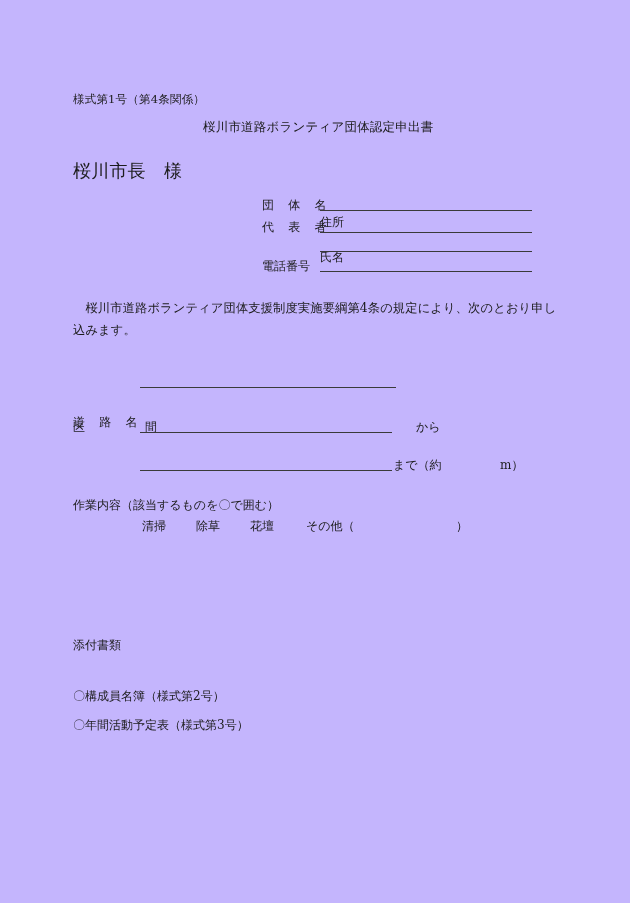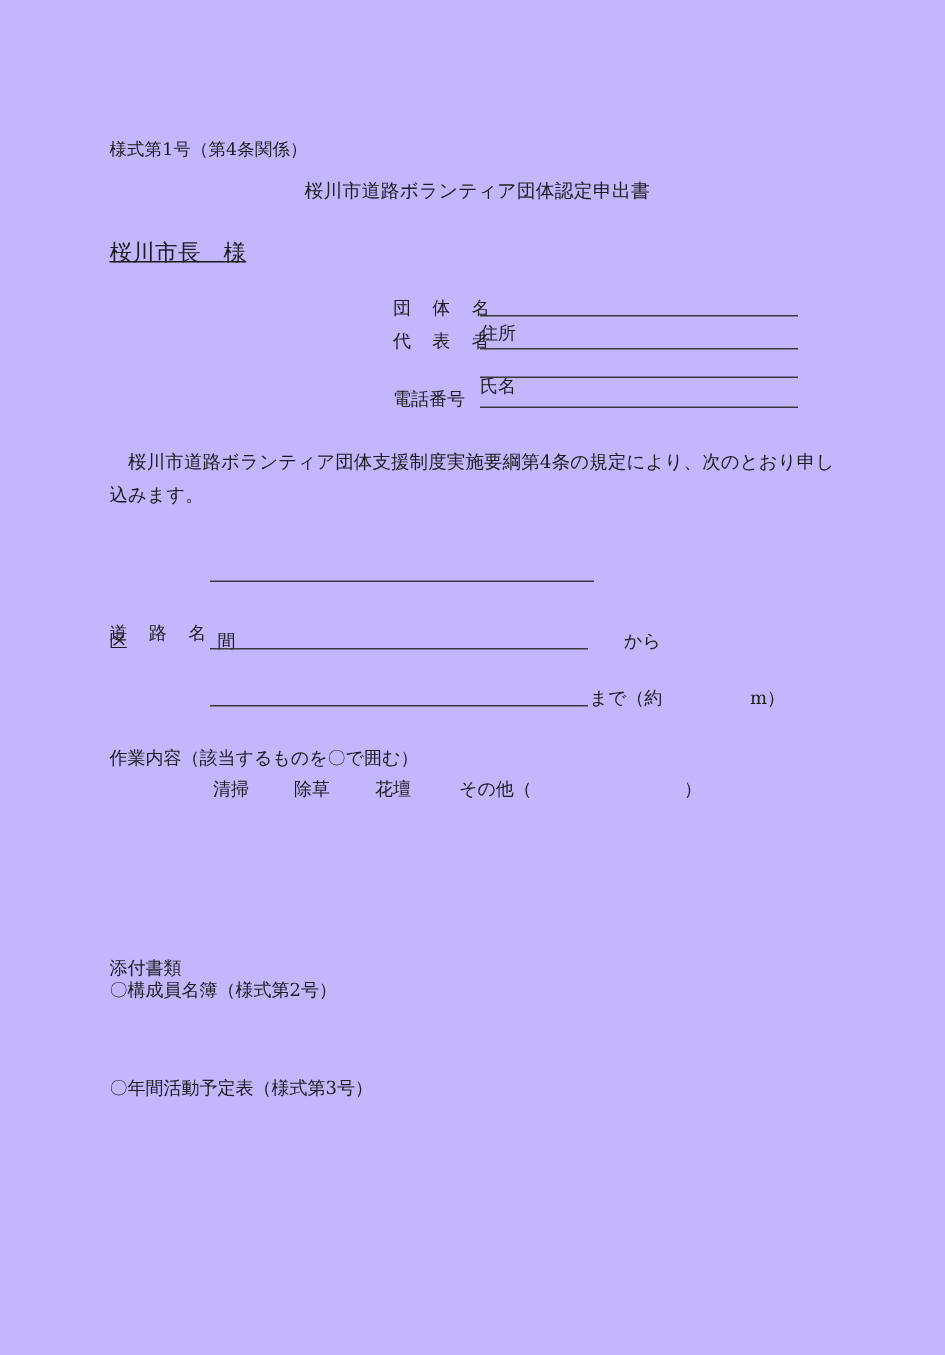--- a/index.html
+++ b/index.html
@@ -18,21 +18,21 @@
   .page {
     position: absolute;
     inset: 0;
     background: #c4b5fd;
   }
   .abs { position: absolute; white-space: nowrap; }
 
   
   .t-form-no   { font-size: 11.5px; letter-spacing: .2px; }
   .t-title     { font-size: 12.5px; letter-spacing: .2px; }
-  .t-addressee { font-size: 15px; letter-spacing: .2px; text-decoration: underline; }
+  .t-addressee { font-size: 18px; letter-spacing: .2px; }
   .t-label     { font-size: 12px; }
   .t-body      { font-size: 12.3px; letter-spacing: .1px; }
   .t-sub       { font-size: 12px; }
 
   
   .spaced { letter-spacing: 5.2px; }
   .spaced-wide { letter-spacing: 12px; }
 
   
   .rule {
@@ -92,16 +92,16 @@
 
   <div class="abs t-label" style="left:73px; top:497px;">作業内容（該当するものを〇で囲む）</div>
 
   <div class="abs t-label" style="left:142px; top:518px;">清掃</div>
   <div class="abs t-label" style="left:196px; top:518px;">除草</div>
   <div class="abs t-label" style="left:250px; top:518px;">花壇</div>
   <div class="abs t-label" style="left:306px; top:518px;">その他（</div>
   <div class="abs t-label" style="left:456px; top:518px;">）</div>
 
   <div class="abs t-sub" style="left:73px; top:637px;">添付書類</div>
-  <div class="abs t-sub" style="left:73px; top:652px;">〇構成員名簿（様式第2号）</div>
+  <div class="abs t-sub" style="left:73px; top:688px;">〇構成員名簿（様式第2号）</div>
   <div class="abs t-sub" style="left:73px; top:717px;">〇年間活動予定表（様式第3号）</div>
 
 </div>
 
 </body></html>

